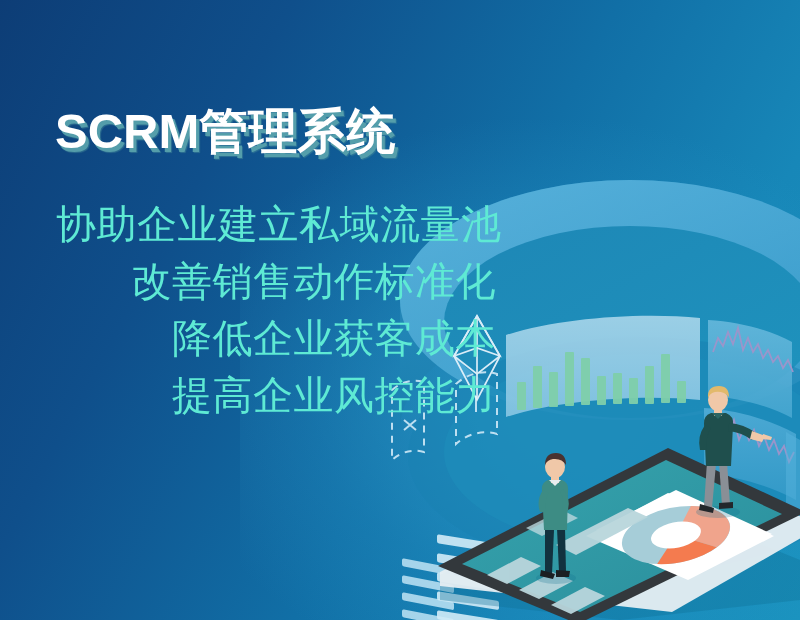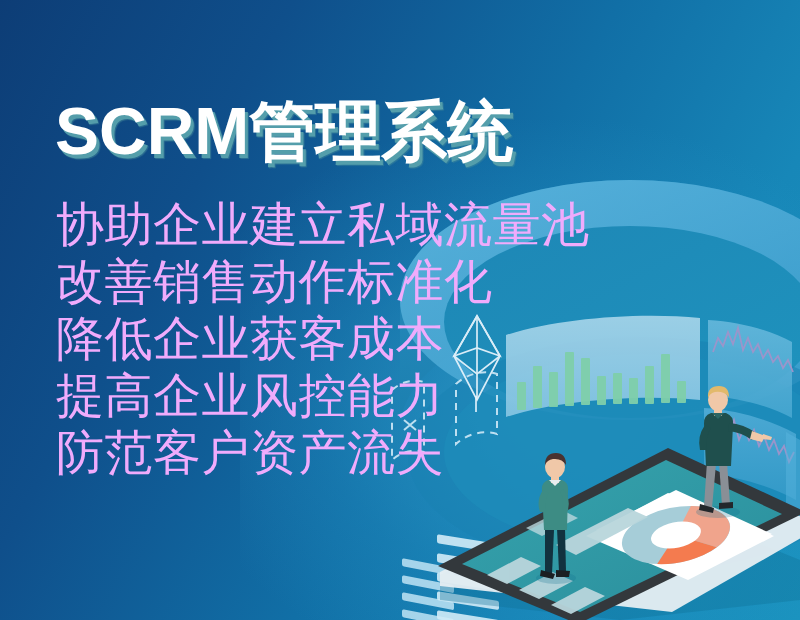--- a/index.html
+++ b/index.html
@@ -44,42 +44,43 @@
     left: 0;
     top: 0;
     width: 520px;
     height: 620px;
     z-index: 40;
   }
   .title {
     position: absolute;
     left: 55px;
     top: 88px;
-    font-size: 66px;
+    font-size: 49px;
     line-height: 86px;
     font-weight: bold;
     color: #ffffff;
     letter-spacing: 0px;
     white-space: nowrap;
     text-shadow:
        3px 4px 0 rgba(86,160,172,0.95),
        4px 5px 1px rgba(70,140,155,0.55);
   }
   .bullets {
     position: absolute;
     left: 56px;
     top: 196px;
     width: 440px;
   }
   .bullet {
-    font-size: 48px;
+    font-size: 40px;
     line-height: 57px;
-    color: #f0abfc;
+    color: #5eead4;
     white-space: nowrap;
     letter-spacing: 0.5px;
+    text-align: right;
   }
   
   .art {
     position: absolute;
     left: 0;
     top: 0;
     width: 800px;
     height: 620px;
     z-index: 20;
   }
@@ -285,17 +286,16 @@
     </svg>
   </div>
 
   <div class="text-col">
     <div class="title">SCRM管理系统</div>
     <div class="bullets">
       <div class="bullet">协助企业建立私域流量池</div>
       <div class="bullet">改善销售动作标准化</div>
       <div class="bullet">降低企业获客成本</div>
       <div class="bullet">提高企业风控能力</div>
-      <div class="bullet">防范客户资产流失</div>
     </div>
   </div>
 
 </div>
 
 </body></html>

